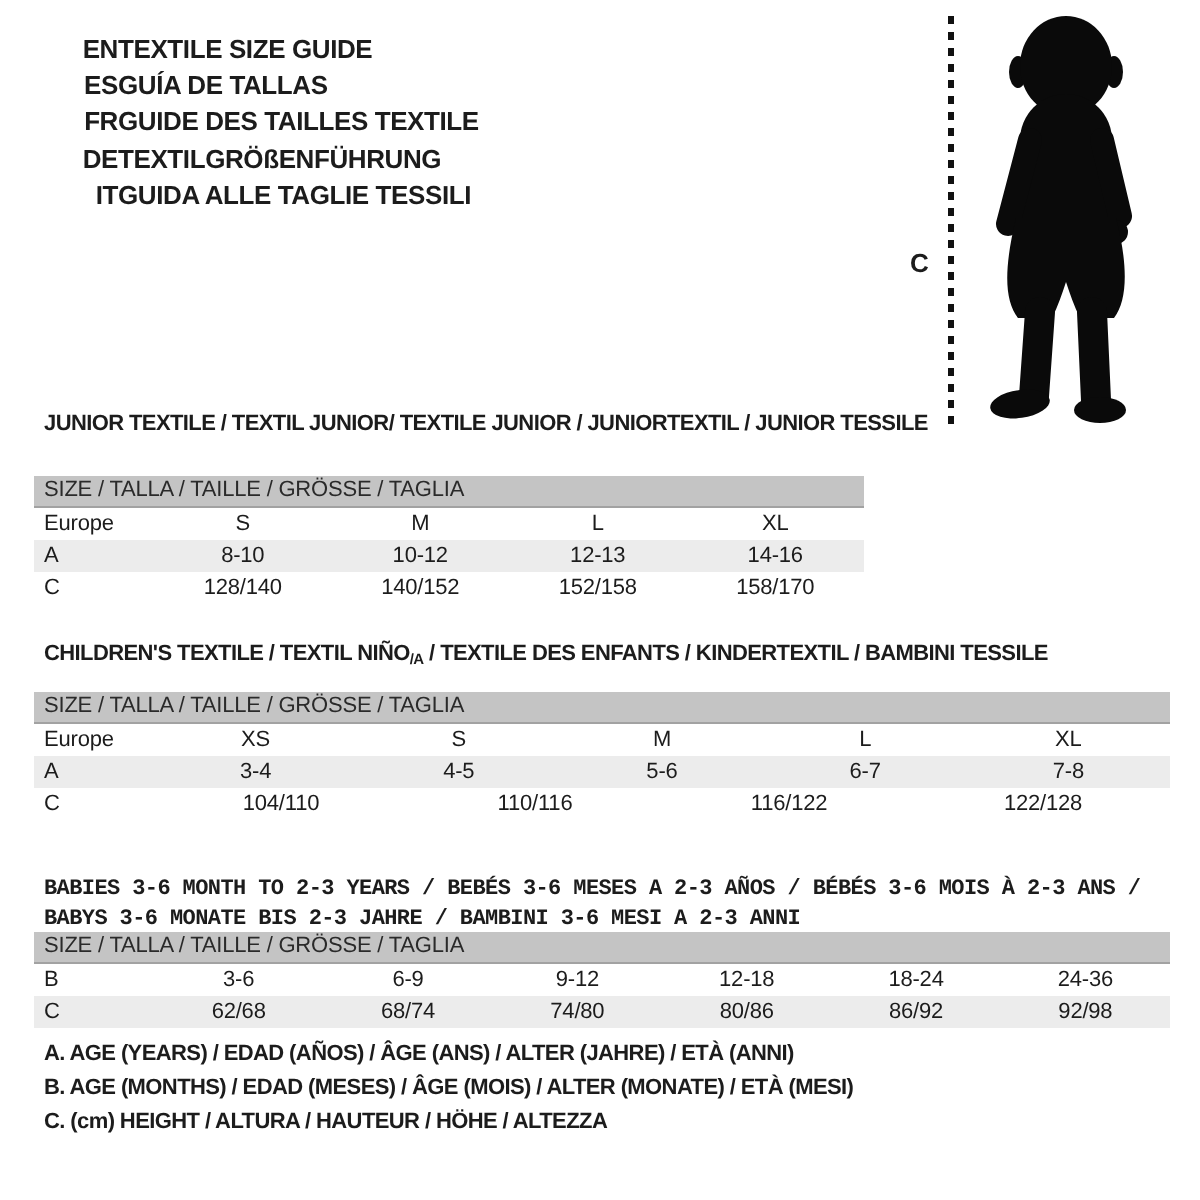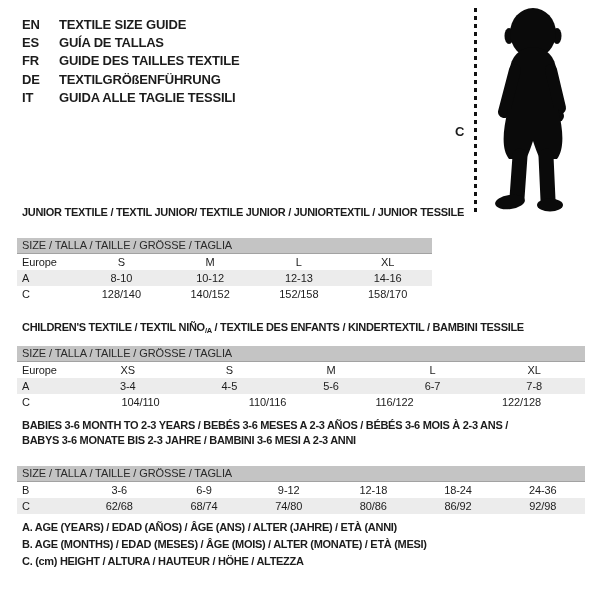--- a/index.html
+++ b/index.html
@@ -20,21 +20,21 @@
   
   .lang-block {
     position: absolute;
     left: 22px;
     top: 15px;
     font-weight: bold;
     font-size: 13px;
     letter-spacing: -0.2px;
   }
   .lang-row { display: flex; height: 18.4px; align-items: center; white-space: nowrap; }
-  .lang-code { width: 37px; }
+  .lang-code { width: 37px; text-align: right; }
 
   
   .dash-line {
     position: absolute;
     left: 474px;
     top: 8px;
     width: 3px;
     height: 205px;
     background: repeating-linear-gradient(180deg, #111 0 4px, transparent 4px 8px);
   }
@@ -52,21 +52,21 @@
     position: absolute;
     font-weight: bold;
     font-size: 11px;
     letter-spacing: -0.3px;
     white-space: nowrap;
     line-height: 15px;
   }
   .sec-title .sub { font-size: 7.5px; vertical-align: -2px; }
   .t1-title { left: 22px; top: 205px; }
   .t2-title { left: 22px; top: 320px; }
-  .t3-title { left: 22px; top: 418px; }
+  .t3-title { left: 22px; top: 438px; font-family: Liberation Mono, monospace; }
 
   
   .size-table {
     position: absolute;
     font-size: 11px;
     letter-spacing: -0.1px;
   }
   .tbl-header {
     height: 16px;
     line-height: 15px;

